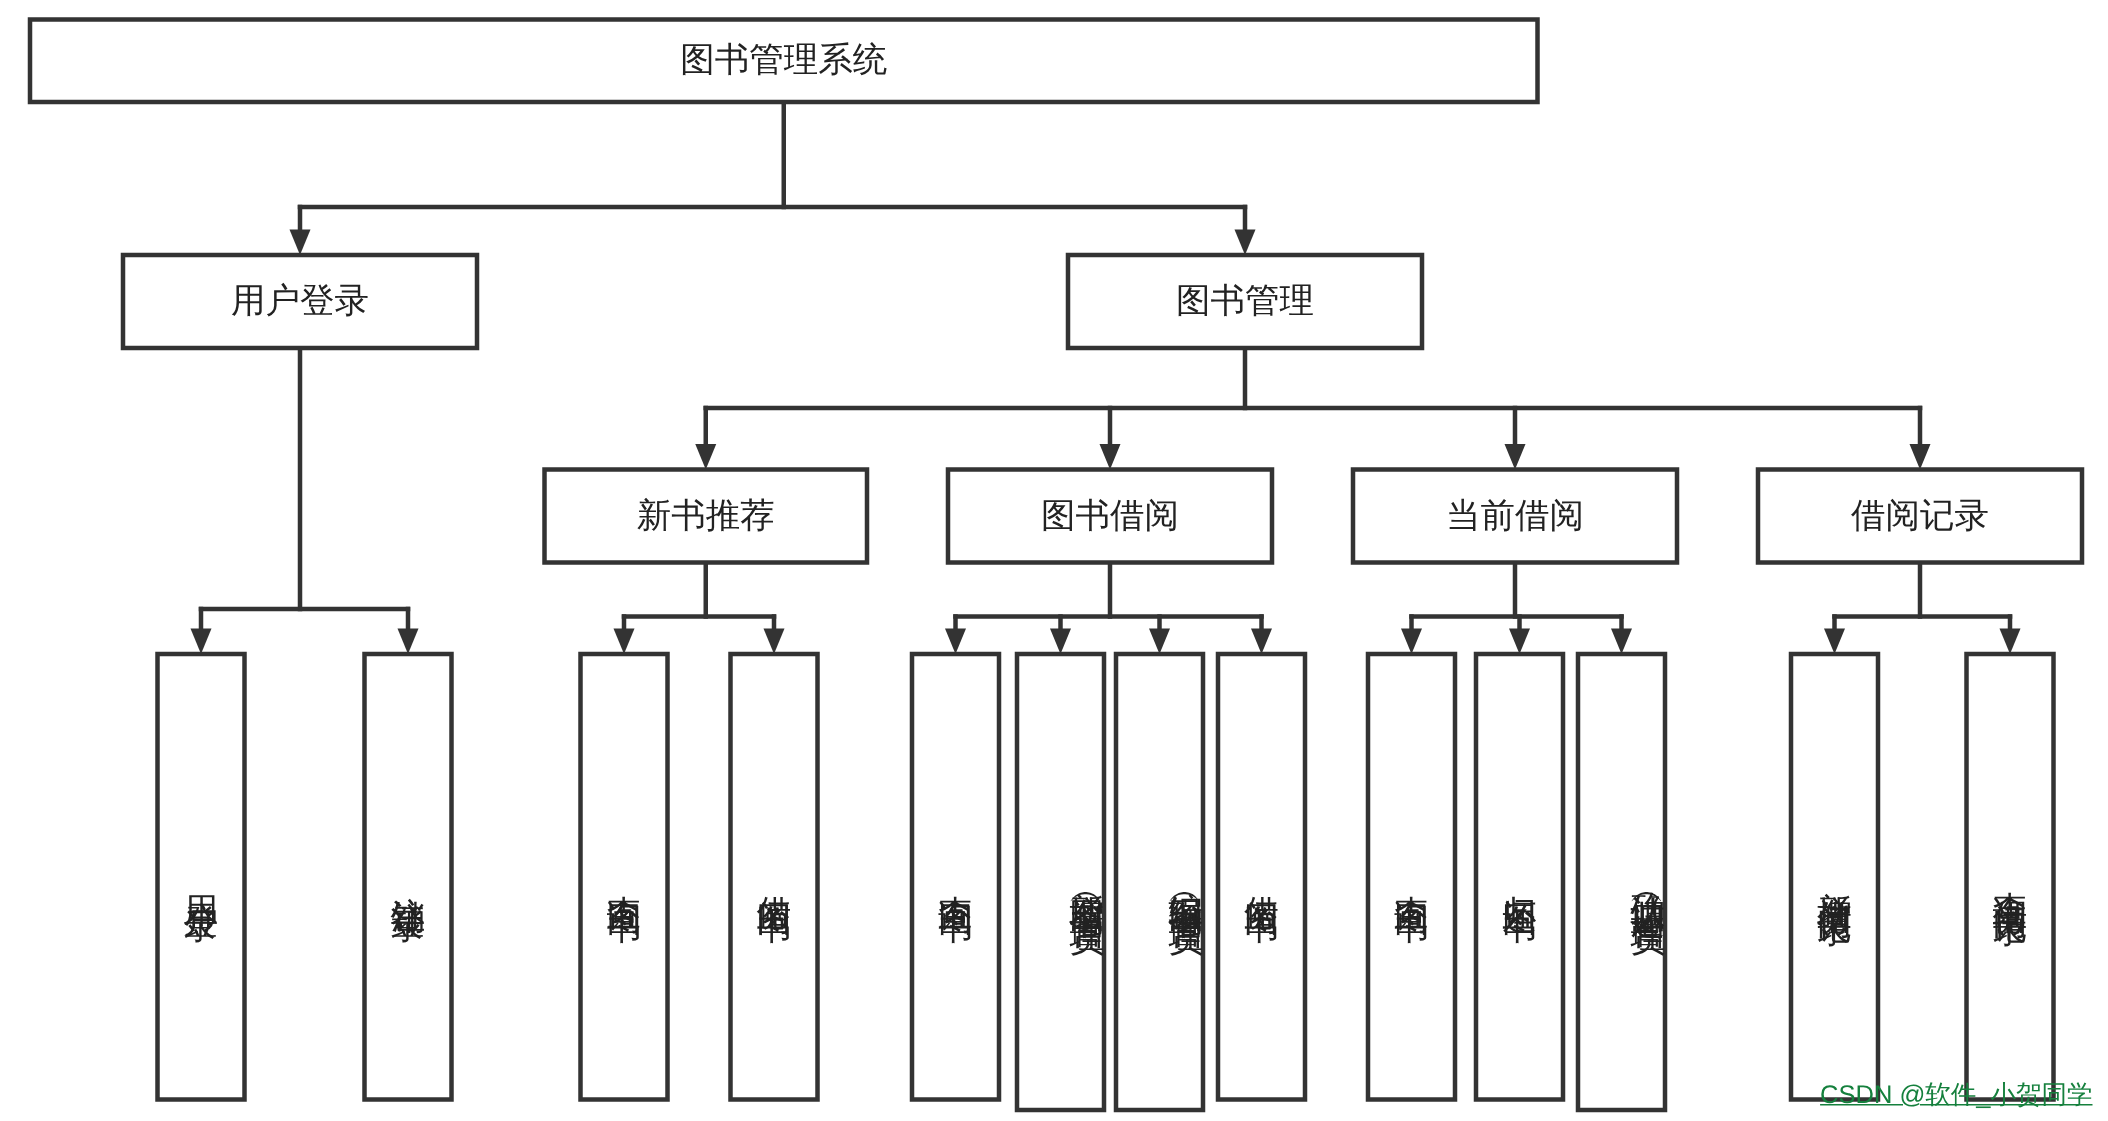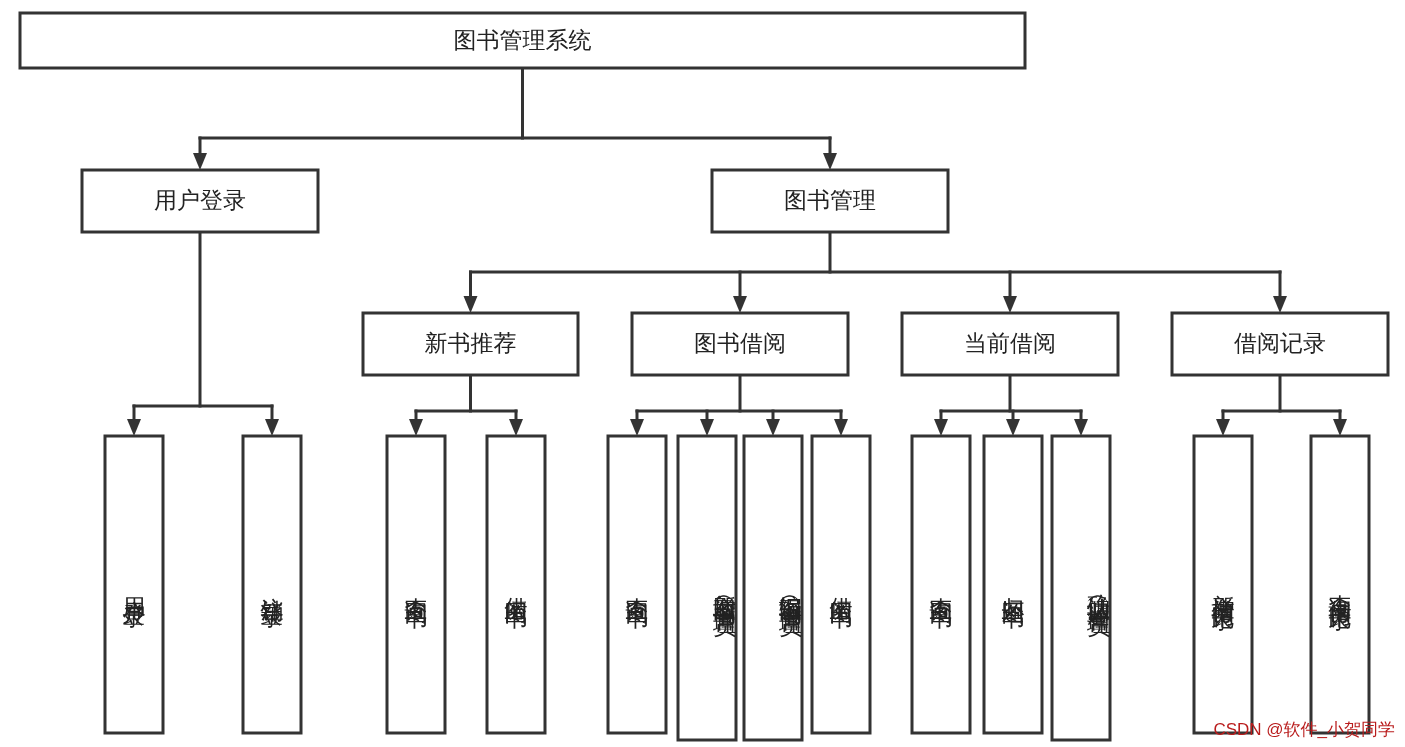--- a/index.html
+++ b/index.html
@@ -61,23 +61,24 @@
     display: flex;
     justify-content: center;
     align-items: center;
   }
   .watermark {
     position: absolute;
     right: 10px;
     bottom: 6px;
     font-family: "Liberation Sans", "DejaVu Sans", sans-serif;
     font-size: 17px;
-    color: #b91c1c;
+    color: #15803d;
     white-space: nowrap;
     user-select: none;
+    text-decoration: underline;
   }
 </style>
 </head>
 <body>
 
 <div id="diagram-root">
   <svg id="tree-svg" viewBox="0 0 1405 747" xmlns="http://www.w3.org/2000/svg">
     <defs>
       <marker id="arrow" viewBox="0 0 12 14" refX="6" refY="13" markerWidth="12" markerHeight="14" orient="auto-start-reverse" markerUnits="userSpaceOnUse">
       </marker>

